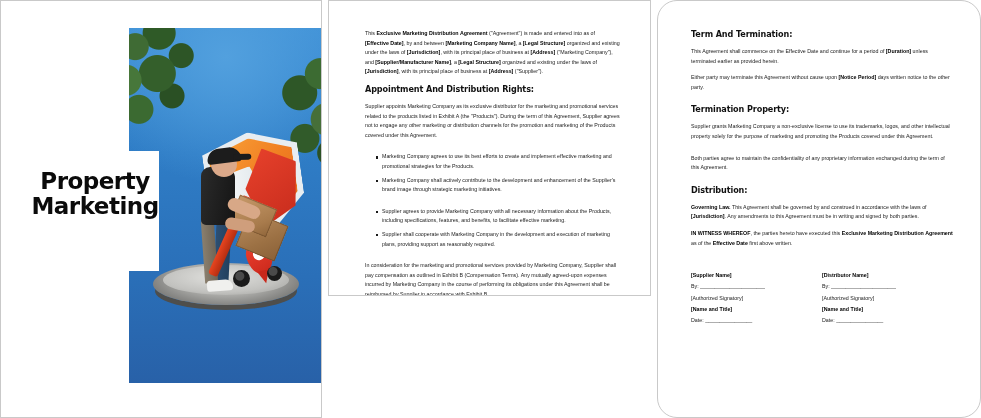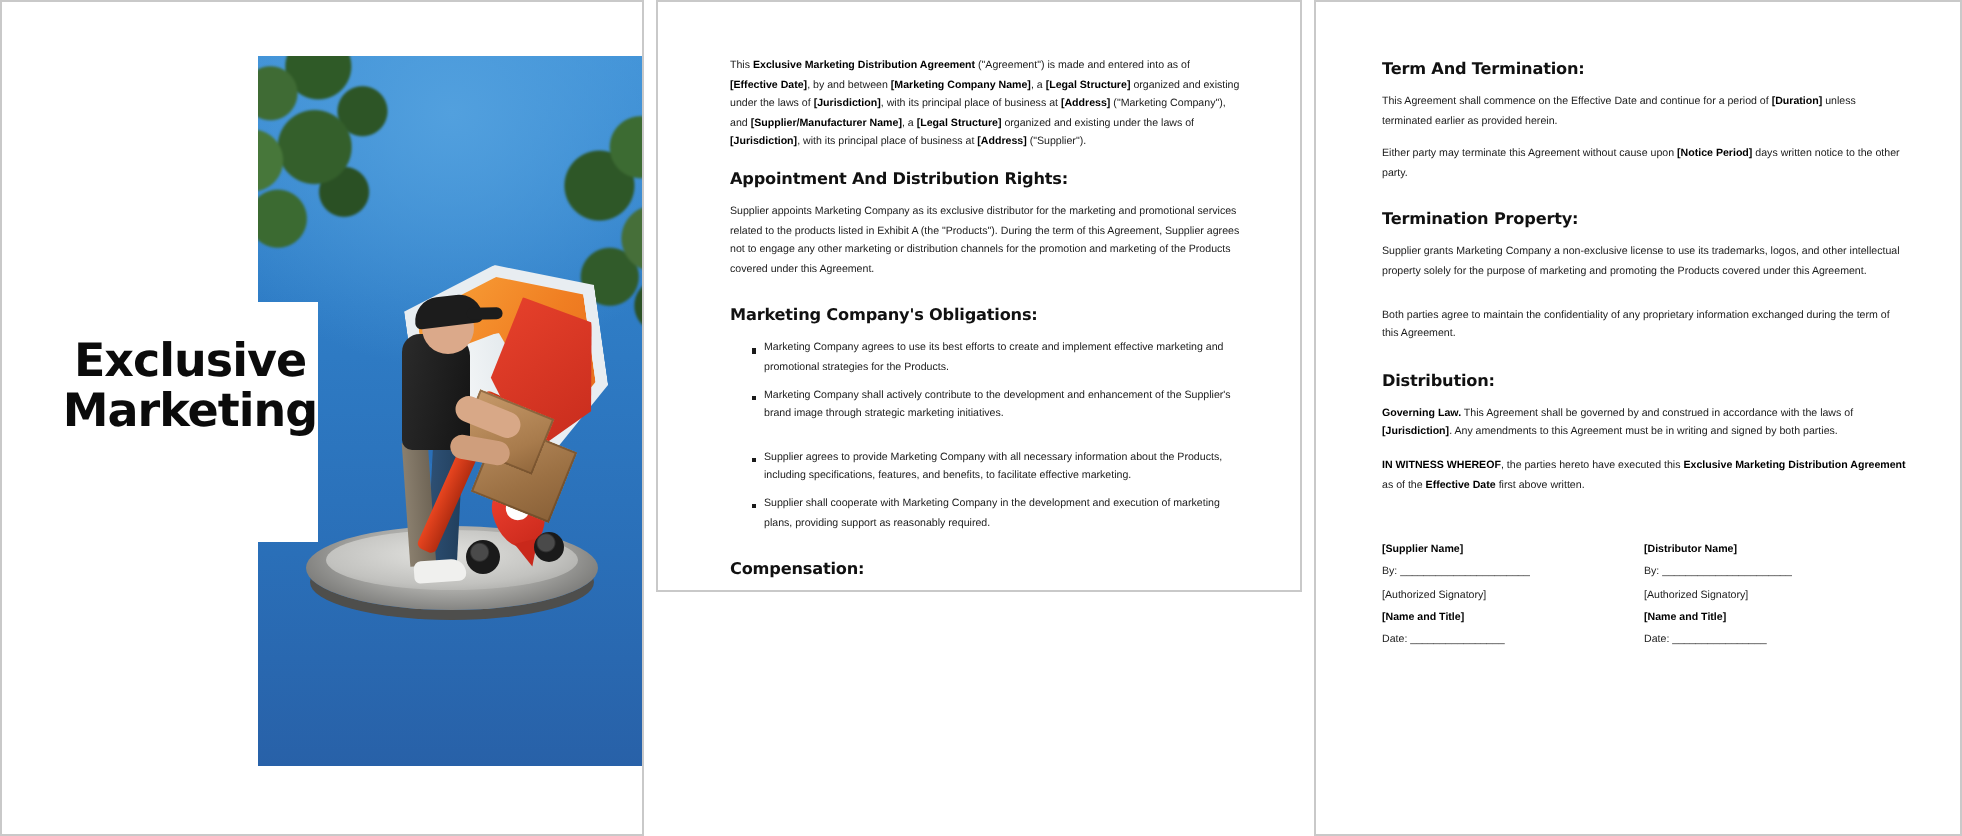--- a/index.html
+++ b/index.html
@@ -24,21 +24,21 @@
   .page {
     position: relative;
     background: #ffffff;
     border: 1px solid #c9c9c9;
     box-sizing: border-box;
     overflow: hidden;
     flex: 0 0 auto;
   }
   .page-cover { width: 322px; height: 418px; }
   .page-body  { width: 323px; height: 296px; }
-  .page-last  { width: 324px; height: 418px; }
+  .page-last  { width: 324px; height: 418px; border-radius: 20px; }
 
   
   .cover-photo {
     position: absolute;
     left: 128px;
     top: 27px;
     width: 194px;
     height: 355px;
     overflow: hidden;
     background: linear-gradient(178deg, #2f86cf 0%, #2a79c4 26%, #2f72bd 55%, #2b69b4 80%, #2a63ad 100%);
@@ -333,48 +333,46 @@
       <div class="dolly-wheel2"></div>
       <div class="person-torso"></div>
       <div class="person-arm"></div>
       <div class="person-arm2"></div>
       <div class="person-head"></div>
       <div class="person-cap"></div>
     </div>
     <div class="white-block-top"></div>
     <div class="white-block"></div>
     <div class="cover-title">
-      <div class="title-main">Exclusive</div>
+      <div class="title-main">Property</div>
       <div class="title-main">Marketing</div>
     </div>
   </div>
 
   <div class="page page-body">
     <div class="page-content">
       <p class="para">This <b>Exclusive Marketing Distribution Agreement</b> ("Agreement") is made and entered into as of <b>[Effective Date]</b>, by and between <b>[Marketing Company Name]</b>, a <b>[Legal Structure]</b> organized and existing under the laws of <b>[Jurisdiction]</b>, with its principal place of business at <b>[Address]</b> ("Marketing Company"), and <b>[Supplier/Manufacturer Name]</b>, a <b>[Legal Structure]</b> organized and existing under the laws of <b>[Jurisdiction]</b>, with its principal place of business at <b>[Address]</b> ("Supplier").</p>
       <div id="p2-sections">
           <div class="sec-block">
             <h2 class="sec-heading">Appointment And Distribution Rights:</h2>
             <p class="para">Supplier appoints Marketing Company as its exclusive distributor for the marketing and promotional services related to the products listed in Exhibit A (the "Products"). During the term of this Agreement, Supplier agrees not to engage any other marketing or distribution channels for the promotion and marketing of the Products covered under this Agreement.</p>
           </div>
           <div class="sec-block">
-            <h2 class="sec-heading">Marketing Company's Obligations:</h2>
             <ul class="bullets">
               <li>Marketing Company agrees to use its best efforts to create and implement effective marketing and promotional strategies for the Products.</li>
               <li>Marketing Company shall actively contribute to the development and enhancement of the Supplier's brand image through strategic marketing initiatives.</li>
             </ul>
           </div>
           <div class="sec-block">
             <ul class="bullets">
               <li>Supplier agrees to provide Marketing Company with all necessary information about the Products, including specifications, features, and benefits, to facilitate effective marketing.</li>
               <li>Supplier shall cooperate with Marketing Company in the development and execution of marketing plans, providing support as reasonably required.</li>
             </ul>
           </div>
           <div class="sec-block">
-            <h2 class="sec-heading">Compensation:</h2>
             <p class="para">In consideration for the marketing and promotional services provided by Marketing Company, Supplier shall pay compensation as outlined in Exhibit B (Compensation Terms). Any mutually agreed-upon expenses incurred by Marketing Company in the course of performing its obligations under this Agreement shall be reimbursed by Supplier in accordance with Exhibit B.</p>
           </div>
         </div>
     </div>
   </div>
 
   <div class="page page-last">
     <div class="page-content">
       <div id="p3-sections">
           <div class="sec-block">

